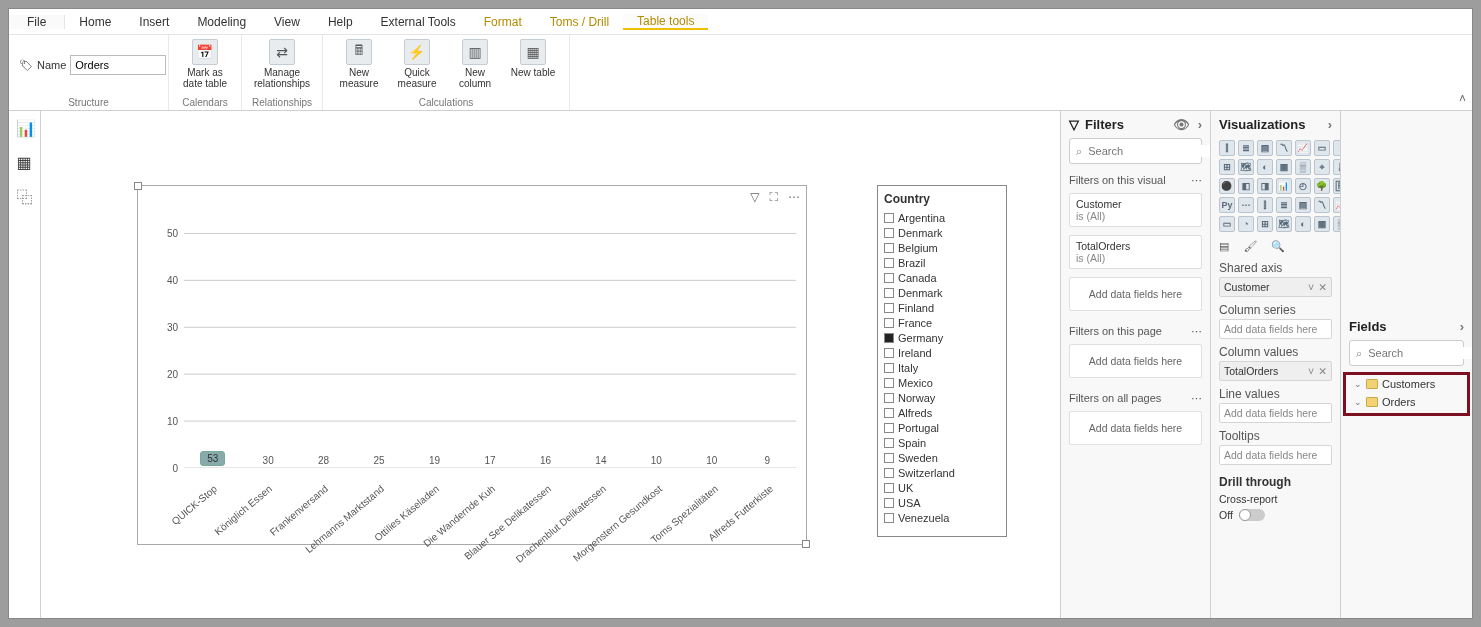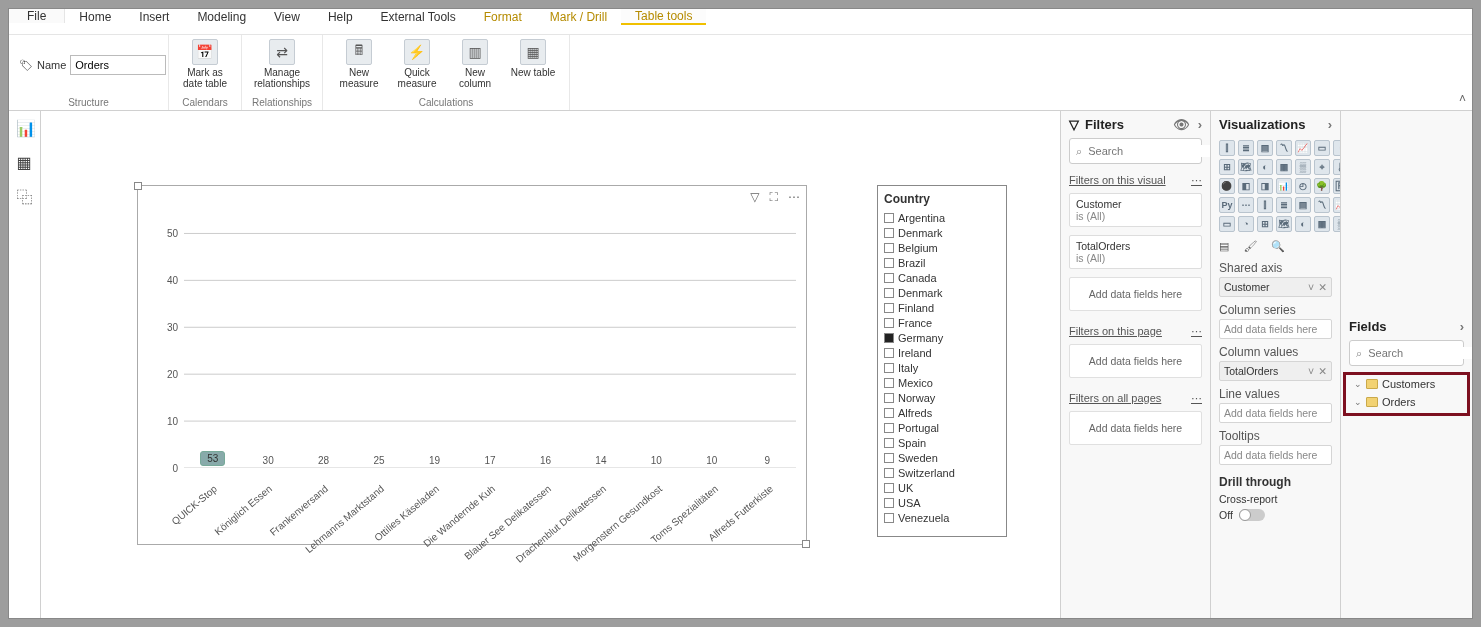--- a/index.html
+++ b/index.html
@@ -1,19 +1,19 @@
 <!DOCTYPE html>
 <html><head>
 <meta charset="utf-8">
 <style>
   * { box-sizing: border-box; margin: 0; padding: 0; font-family: "Segoe UI", Arial, sans-serif; }
   body { background: #9d9d9d; width: 1481px; height: 627px; position: relative; overflow: hidden; }
   .app { position: absolute; top: 8px; left: 8px; right: 8px; bottom: 8px; background: #fff; display: flex; flex-direction: column; border: 1px solid #888; }
   
-  .tabbar { display: flex; align-items: flex-start; height: 26px; background: #fff; border-bottom: 1px solid #e5e5e5; font-size: 12px; }
+  .tabbar { display: flex; align-items: center; height: 26px; background: #fff; border-bottom: 1px solid #e5e5e5; font-size: 12px; }
   .tabbar .file { background: #fafafa; padding: 0 18px; display:flex; align-items:center; color:#333; border-right:1px solid #e5e5e5; cursor:pointer;}
   .tabbar .tab { padding: 0 14px; display:flex; align-items:center; color:#333; cursor:pointer; }
   .tabbar .tab.gold { color:#b58b00; }
   .tabbar .tab.active { color:#b58b00; border-bottom:2px solid #f0c000; background:#fcfcfc; }
   
   .ribbon { display:flex; align-items:stretch; height:76px; background:#fff; border-bottom:1px solid #d0d0d0; font-size:11px; color:#333; position:relative;}
   .ribbon-group { display:flex; flex-direction:column; align-items:center; justify-content:space-between; padding:4px 10px 2px 10px; border-right:1px solid #e8e8e8; }
   .ribbon-group .group-body { display:flex; gap:6px; align-items:flex-start;}
   .ribbon-group .group-label { font-size:10px; color:#777; margin-top:2px; }
   .name-row { display:flex; align-items:center; gap:4px; padding-top:16px;}
@@ -51,21 +51,21 @@
   .slicer .cb.on { background:#222; }
   
   .pane { background:#f8f8f8; border-left:1px solid #d0d0d0; display:flex; flex-direction:column; font-size:11px; color:#333; }
   .pane-h { display:flex; align-items:center; justify-content:space-between; padding:6px 8px; font-size:13px; font-weight:600; color:#222;}
   .pane-h .ex { color:#777; font-size:13px; cursor:pointer; }
   .search { margin:0 8px 6px 8px; height:26px; border:1px solid #ccc; border-radius:3px; display:flex; align-items:center; gap:6px; padding:0 6px; background:#fff;}
   .search .sic { color:#888; }
   .search input { border:none; outline:none; flex:1; font-size:11px; }
   
   .filters { width:150px; }
-  .fsec-h { display:flex; justify-content:space-between; padding:4px 8px; font-size:11px; color:#555;text-decoration:underline;}
+  .fsec-h { display:flex; justify-content:space-between; padding:4px 8px; font-size:11px; color:#555;}
   .fcard { margin:2px 8px 6px 8px; border:1px solid #ddd; background:#fff; padding:4px 6px; font-size:10.5px; color:#333; border-radius:2px;}
   .fcard .sub { color:#888; }
   .dropwell { margin:2px 8px 10px 8px; border:1px solid #e0e0e0; background:#fff; text-align:center; padding:10px 4px; font-size:10.5px; color:#666; border-radius:2px;}
   
   .viz { width:130px; }
   .vizgrid { display:grid; grid-template-columns:repeat(7,16px); gap:3px; padding:2px 8px 6px 8px;}
   .vizgrid .v { width:16px; height:16px; background:#dfe6ec; border:1px solid #b9c4ce; border-radius:2px; cursor:pointer; display:flex; align-items:center; justify-content:center; font-size:9px; color:#5a6b7a; font-weight:600;}
   .wellrow { margin:2px 8px 4px 8px; }
   .wellrow .lab { font-size:12px; color:#555; margin-bottom:2px; }
   .well { border:1px solid #d5d5d5; background:#efefef; font-size:10.5px; color:#333; padding:3px 4px; display:flex; align-items:center; justify-content:space-between; border-radius:2px; min-height:20px;}
@@ -92,21 +92,21 @@
   <div class="tabbar">
     <div class="file">File</div>
     <div id="tabs-host" style="display: flex;">
         <div class="tab">Home</div>
         <div class="tab">Insert</div>
         <div class="tab">Modeling</div>
         <div class="tab">View</div>
         <div class="tab">Help</div>
         <div class="tab">External Tools</div>
         <div class="tab gold">Format</div>
-        <div class="tab gold">Mark / Drill</div>
+        <div class="tab gold">Toms / Drill</div>
         <div class="tab gold active">Table tools</div>
       </div>
   </div>
 
   <div class="ribbon">
     <div class="ribbon-group" style="align-items:flex-start; width:160px;">
       <div class="name-row">
         <span>🏷</span>
         <span>Name</span>
         <input class="name-input" value="Orders" style="">

